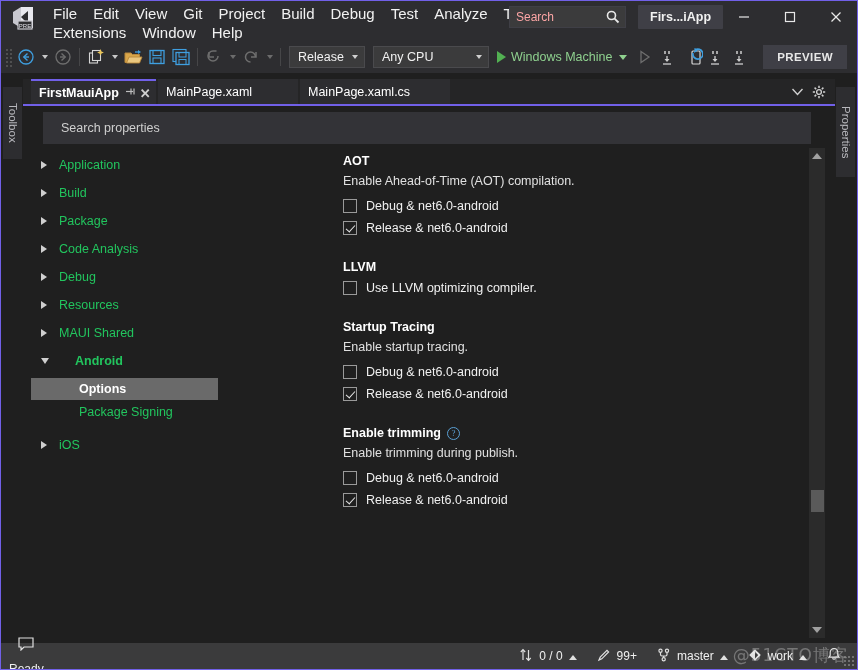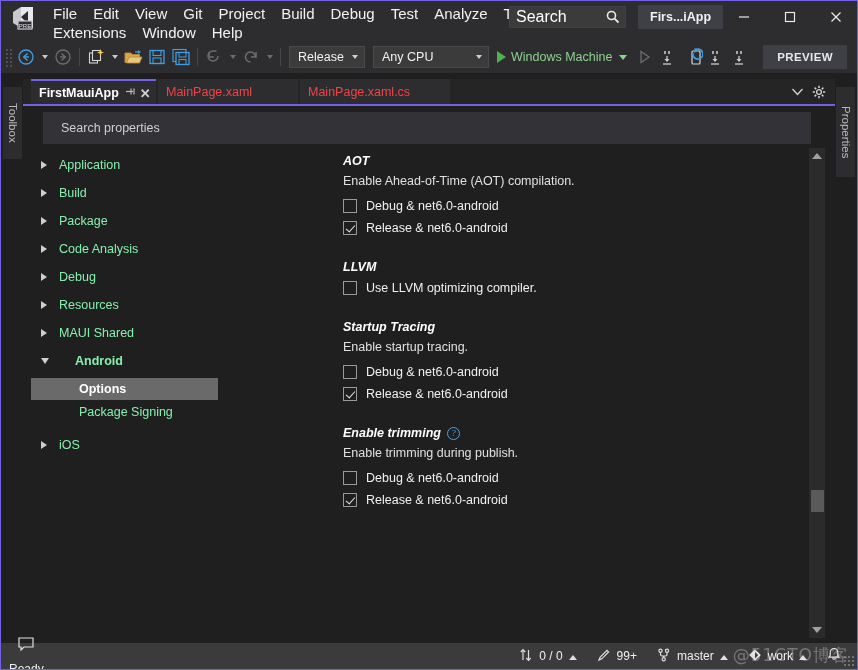--- a/index.html
+++ b/index.html
@@ -39,21 +39,21 @@
     color: #f1f1f1; font-size: 15px; line-height: 19px;
     padding: 0 8px; white-space: nowrap; cursor: default;
   }
 
   .search-box {
     position: absolute; left: 508px; top: 5px;
     width: 117px; height: 22px;
     background: #3b3b3c; border: 1px solid #3f3f46;
     display: flex; align-items: center; padding: 0 4px 0 6px;
   }
-  .search-box .txt { color: #ffffff; font-size: 16px; flex: 1; }
+  .search-box .txt { color: #fca5a5; font-size: 12px; flex: 1; }
   .search-box .mag { width: 16px; height: 16px; }
 
   .proj-chip {
     position: absolute; left: 637px; top: 4px;
     height: 24px; padding: 12px 12px;
     background: #3f3f46; color: #f1f1f1;
     font-size: 12.5px; font-weight: bold;
     display: flex; align-items: center; border-radius: 1px;
   }
 
@@ -148,21 +148,21 @@
   }
   .tab {
     position: absolute; top: 0; height: 26px;
     display: flex; align-items: center; padding: 0 6px 0 8px;
     font-size: 12.5px; white-space: nowrap;
   }
   .tab.active {
     background: #2d2d30; color: #ffffff; font-weight: bold;
     border-top: 2px solid #7160e8;
   }
-  .tab.inactive { background: #2d2d30; color: #ef4444; }
+  .tab.inactive { background: #2d2d30; color: #ffffff; }
   #tab-0 { left: 8px; width: 125px; }
   #tab-1 { left: 135px; width: 140px; }
   #tab-2 { left: 277px; width: 150px; }
   .tab .pin { margin-left: 6px; opacity: .85; }
   .tab .xclose { margin-left: 4px; font-size: 13px; color: #d0d0d0; }
   .tabstrip-underline {
     position: absolute; left: 22px; top: 103px; width: 812px; height: 2px;
     background: #7160e8;
   }
   .tabstrip-right {
@@ -180,21 +180,21 @@
     position: absolute; left: 20px; top: 6px; width: 768px; height: 32px;
     background: #333337; color: #cfcfcf; font-size: 12.5px;
     display: flex; align-items: center; padding-left: 18px;
   }
 
   .tree {
     position: absolute; left: 8px; top: 48px; width: 295px; height: 480px;
   }
   .tree-node {
     height: 21px; display: flex; align-items: center;
-    font-size: 12.5px; color: #86efac; cursor: default;
+    font-size: 12.5px; color: #22c55e; cursor: default;
     padding-left: 10px; margin-bottom: 7px;
   }
   .tree-node .tw {
     width: 18px; display: flex; align-items: center; justify-content: flex-start;
   }
   .tw .arrow-r {
     width: 0; height: 0; border-top: 4.5px solid transparent;
     border-bottom: 4.5px solid transparent; border-left: 6px solid #cfcfcf;
   }
   .tw .arrow-d {
@@ -208,21 +208,21 @@
     width: 187px; height: 22px;
   }
 
   
   .settings {
     position: absolute; left: 320px; top: 48px; width: 440px; height: 488px;
     overflow: hidden;
   }
   .sec-title {
     color: #ffffff; font-size: 12.5px; font-weight: bold; margin-bottom: 6px;
-    display: flex; align-items: center; gap: 6px; font-style: italic;
+    display: flex; align-items: center; gap: 6px;
   }
   .sec-desc { color: #e0e0e0; font-size: 12.5px; margin-bottom: 8px; }
   .sec { margin-bottom: 22px; }
   .cbrow {
     display: flex; align-items: center; gap: 9px; height: 20px; margin-bottom: 2px;
   }
   .cbox {
     width: 14px; height: 14px; border: 1px solid #9a9a9a; background: #1f1f1f;
     display: flex; align-items: center; justify-content: center; flex: 0 0 auto;
   }

